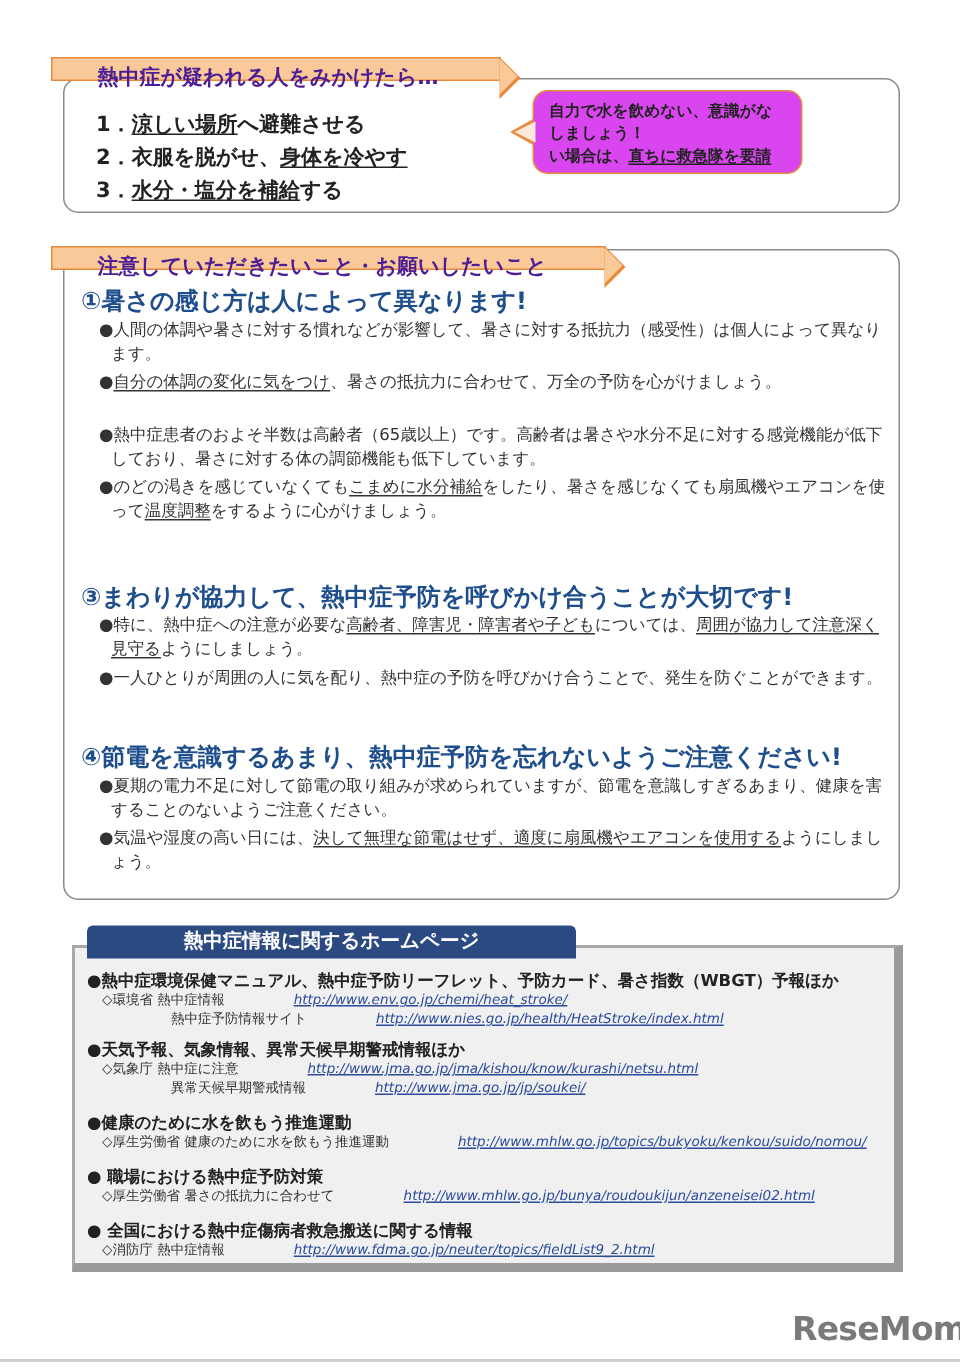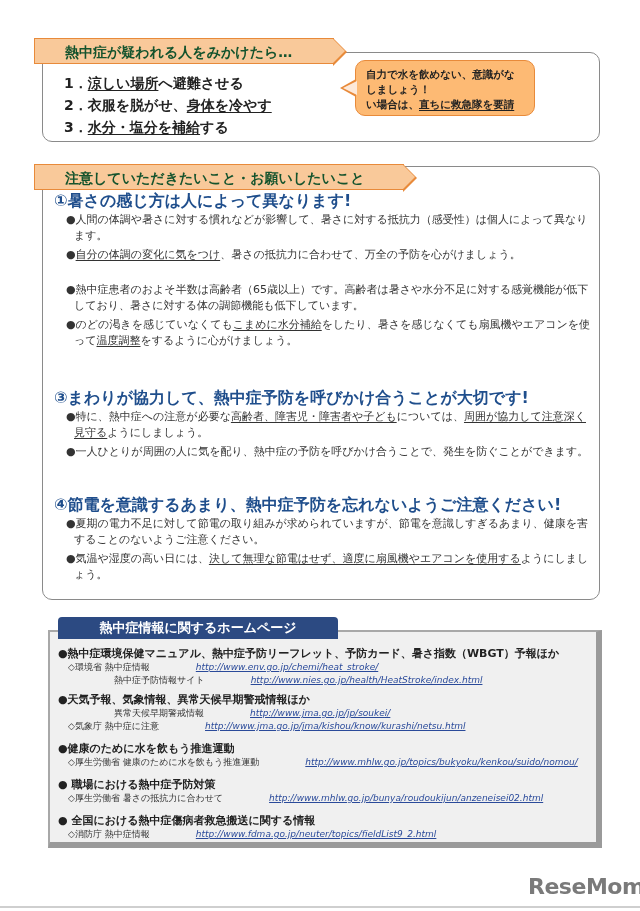--- a/index.html
+++ b/index.html
@@ -8,38 +8,38 @@
     font-family:"DejaVu Sans", "Liberation Sans", sans-serif; color:#222;
   }
   .u { text-decoration: underline; text-underline-offset:2px; }
 
   
   .box1 {
     position:absolute; left:42px; top:52px; width:556px; height:88px;
     border:1.5px solid #8a8a8a; border-radius:10px; background:#fff;
   }
   .tab-orange {
-    position:absolute; height:26px; background:#f9c99a; border:1.5px solid #e88a3a;
-    font-weight:bold; font-size:14px; color:#14532d; line-height:26px; padding-left:30px;
+    position:absolute; height:16px; background:#f9c99a; border:1.5px solid #e88a3a;
+    font-weight:bold; font-size:14px; color:#4c1d95; line-height:26px; padding-left:30px;
     box-sizing:border-box;
   }
   .tab-orange::after {
     content:""; position:absolute; right:-14px; top:-1.5px; width:0; height:0;
     border-top:14px solid transparent; border-bottom:14px solid transparent; border-left:14px solid #e88a3a;
   }
   .tab-orange::before {
     content:""; position:absolute; right:-12px; top:0px; width:0; height:0;
     border-top:12.5px solid transparent; border-bottom:12.5px solid transparent; border-left:12px solid #f9c99a; z-index:1;
   }
   .tab1 { left:34px; top:38px; width:300px; }
   .steps { position:absolute; left:64px; top:72px; font-size:14px; font-weight:bold; line-height:22px; }
   .steps div { white-space:nowrap; }
   .bubble {
     position:absolute; left:355px; top:60px; width:180px; height:56px;
-    background:#fdba74; border:1.5px solid #e88a3a; border-radius:10px;
+    background:#d946ef; border:1.5px solid #e88a3a; border-radius:10px;
     font-size:10.5px; font-weight:bold; line-height:15px; padding:6px 10px; box-sizing:border-box;
   }
   .bubble::before {
     content:""; position:absolute; left:-16px; top:18px; width:0; height:0;
     border-top:9px solid transparent; border-bottom:9px solid transparent; border-right:16px solid #e88a3a;
   }
   .bubble::after {
     content:""; position:absolute; left:-13px; top:19.5px; width:0; height:0;
     border-top:7.5px solid transparent; border-bottom:7.5px solid transparent; border-right:14px solid #fde9d9;
   }
@@ -59,21 +59,21 @@
   }
   .item p + p { margin-top:3px; }
 
   
   .box3 {
     position:absolute; left:48px; top:630px; width:554px; height:218px;
     background:#f0f0f0; border:2px solid #a8a8a8; border-right:6px solid #9a9a9a; border-bottom:6px solid #9a9a9a;
     box-sizing:border-box;
   }
   .tab-blue {
-    position:absolute; left:58px; top:617px; width:280px; height:22px;
+    position:absolute; left:58px; top:617px; width:326px; height:22px;
     background:#2c4a82; color:#fff; font-weight:bold; font-size:13px; line-height:22px;
     text-align:center; border-radius:4px 4px 0 0;
   }
   .link-group { position:absolute; left:58px; width:540px; }
   .lg-title { font-size:11px; font-weight:bold; color:#222; line-height:15px; white-space:nowrap; }
   .lg-row { font-size:9px; line-height:13px; color:#333; white-space:nowrap; }
   .lg-row .org { display:inline-block; min-width:0; }
   .lg-row a { color:#2a4a9a; text-decoration:underline; font-style:italic; margin-left:6px;padding-left:40px; }
   .lg-row.indent { padding-left:56px; }
 
@@ -129,22 +129,22 @@
 <div class="tab-blue">熱中症情報に関するホームページ</div>
 
 <div class="link-group" style="top:646px;">
   <div class="lg-title">●熱中症環境保健マニュアル、熱中症予防リーフレット、予防カード、暑さ指数（WBGT）予報ほか</div>
   <div class="lg-row" style="padding-left:10px;"><span class="org">◇環境省</span> <span>熱中症情報</span><a>http://www.env.go.jp/chemi/heat_stroke/</a></div>
   <div class="lg-row indent"><span>熱中症予防情報サイト</span><a>http://www.nies.go.jp/health/HeatStroke/index.html</a></div>
 </div>
 
 <div class="link-group" style="top:692px;">
   <div class="lg-title">●天気予報、気象情報、異常天候早期警戒情報ほか</div>
+  <div class="lg-row" style="padding-left:10px;"><span class="org">◇気象庁</span> <span>熱中症に注意</span><a>http://www.jma.go.jp/jma/kishou/know/kurashi/netsu.html</a></div>
   <div class="lg-row indent"><span>異常天候早期警戒情報</span><a>http://www.jma.go.jp/jp/soukei/</a></div>
-  <div class="lg-row" style="padding-left:10px;"><span class="org">◇気象庁</span> <span>熱中症に注意</span><a>http://www.jma.go.jp/jma/kishou/know/kurashi/netsu.html</a></div>
 </div>
 
 <div class="link-group" style="top:741px;">
   <div class="lg-title">●健康のために水を飲もう推進運動</div>
   <div class="lg-row" style="padding-left:10px;"><span class="org">◇厚生労働省</span> <span>健康のために水を飲もう推進運動</span><a>http://www.mhlw.go.jp/topics/bukyoku/kenkou/suido/nomou/</a></div>
 </div>
 
 <div class="link-group" style="top:777px;">
   <div class="lg-title">● 職場における熱中症予防対策</div>
   <div class="lg-row" style="padding-left:10px;"><span class="org">◇厚生労働省</span> <span>暑さの抵抗力に合わせて</span><a>http://www.mhlw.go.jp/bunya/roudoukijun/anzeneisei02.html</a></div>

